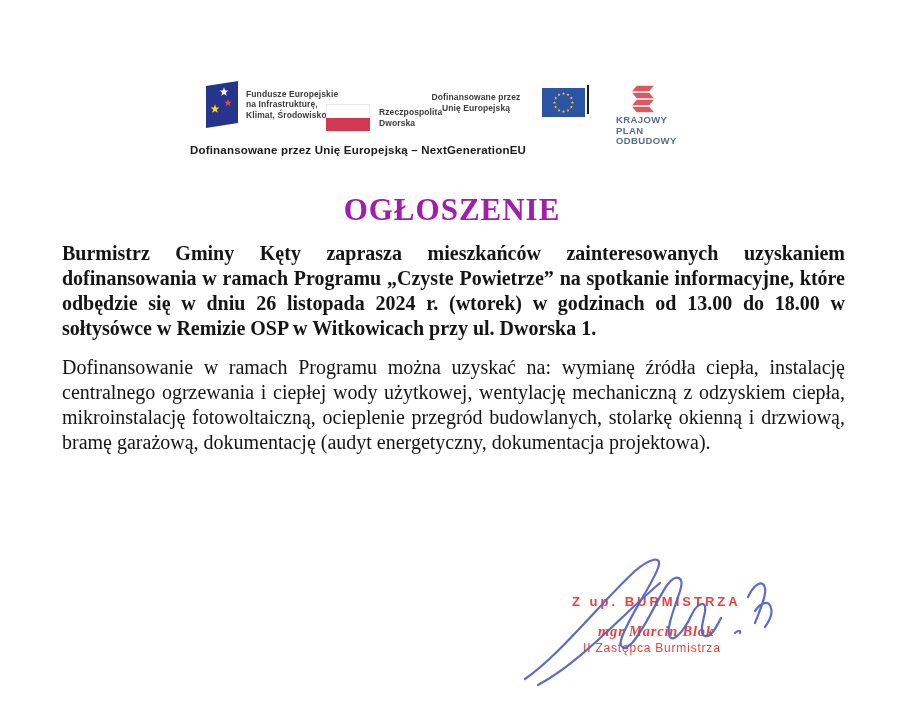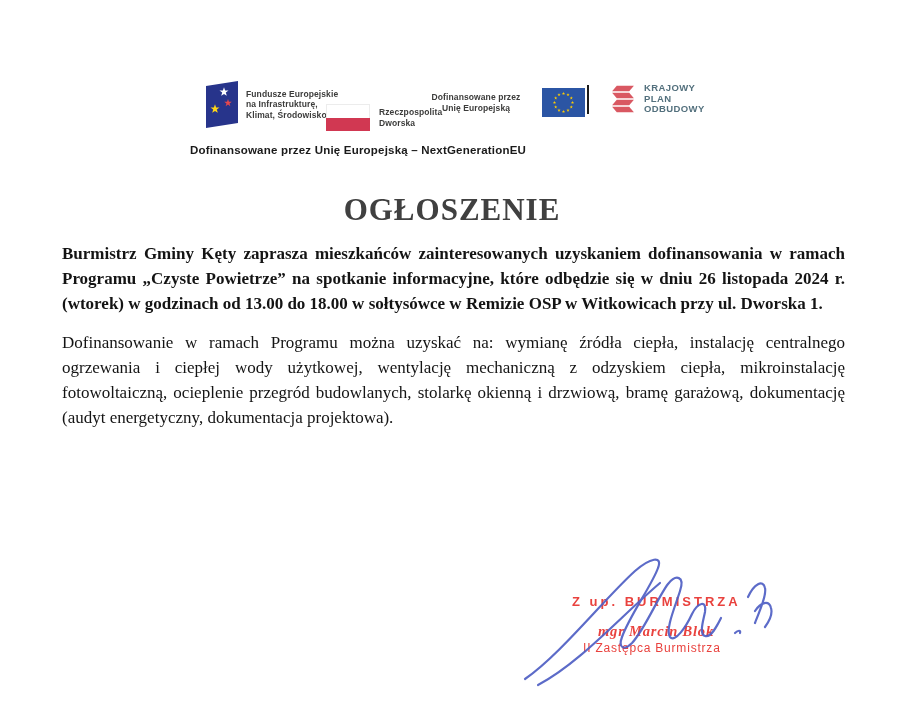--- a/index.html
+++ b/index.html
@@ -21,43 +21,43 @@
   .logo-fe{left:205px;top:81px;}
   .logo-fe .logo-text{margin-left:7px;}
   .logo-pl{left:326px;top:104px;}
   .logo-pl .logo-text{margin-left:9px;}
   .logo-eu{left:430px;top:88px;}
   .logo-eu .logo-text{text-align:center;margin-right:20px;width:92px;}
   .header-divider{
     position:absolute;left:587px;top:85px;width:2px;height:29px;
     background:#1a1a1a;
   }
-  .logo-kpo{left:609px;top:83px;}
+  .logo-kpo{left:609px;top:83px;flex-direction:column;}
   .logo-kpo .logo-text{
     margin-left:7px;color:#53707d;font:700 9.5px/10.5px "Liberation Sans", sans-serif;
     letter-spacing:.4px;
   }
   .flag-pl-white{width:42px;height:13px;background:#ffffff;border:1px solid #ececec;border-bottom:none;}
   .flag-pl-red{width:44px;height:13px;background:#d13852;}
   
   .funding-line{
     position:absolute;left:0;top:144px;width:716px;text-align:center;
     font:700 11.5px "Liberation Sans", sans-serif;color:#1a1a1a;letter-spacing:.2px;
   }
   
   .doc-title{
     position:absolute;left:0;top:192px;width:904px;margin:0;text-align:center;
-    font:700 31px "Liberation Serif", serif;letter-spacing:1px;color:#404040;
+    font:700 31px "Liberation Serif", serif;letter-spacing:1px;color:#a21caf;
   }
   .doc-body{
     position:absolute;left:62px;top:241px;width:783px;
   }
   .para{
     margin:0 0 14px 0;
-    font-size:17px;line-height:25px;
+    font-size:20px;line-height:25px;
     text-align:justify;
   }
   .para.bold{font-weight:700;}
   
   .signature-block{position:absolute;left:510px;top:553px;width:320px;height:140px;}
   .stamp-line{position:absolute;color:#e9423e;white-space:nowrap;}
   .stamp-authority{
     left:62px;top:41px;
     font:700 13px "Liberation Sans", sans-serif;letter-spacing:3px;
   }

